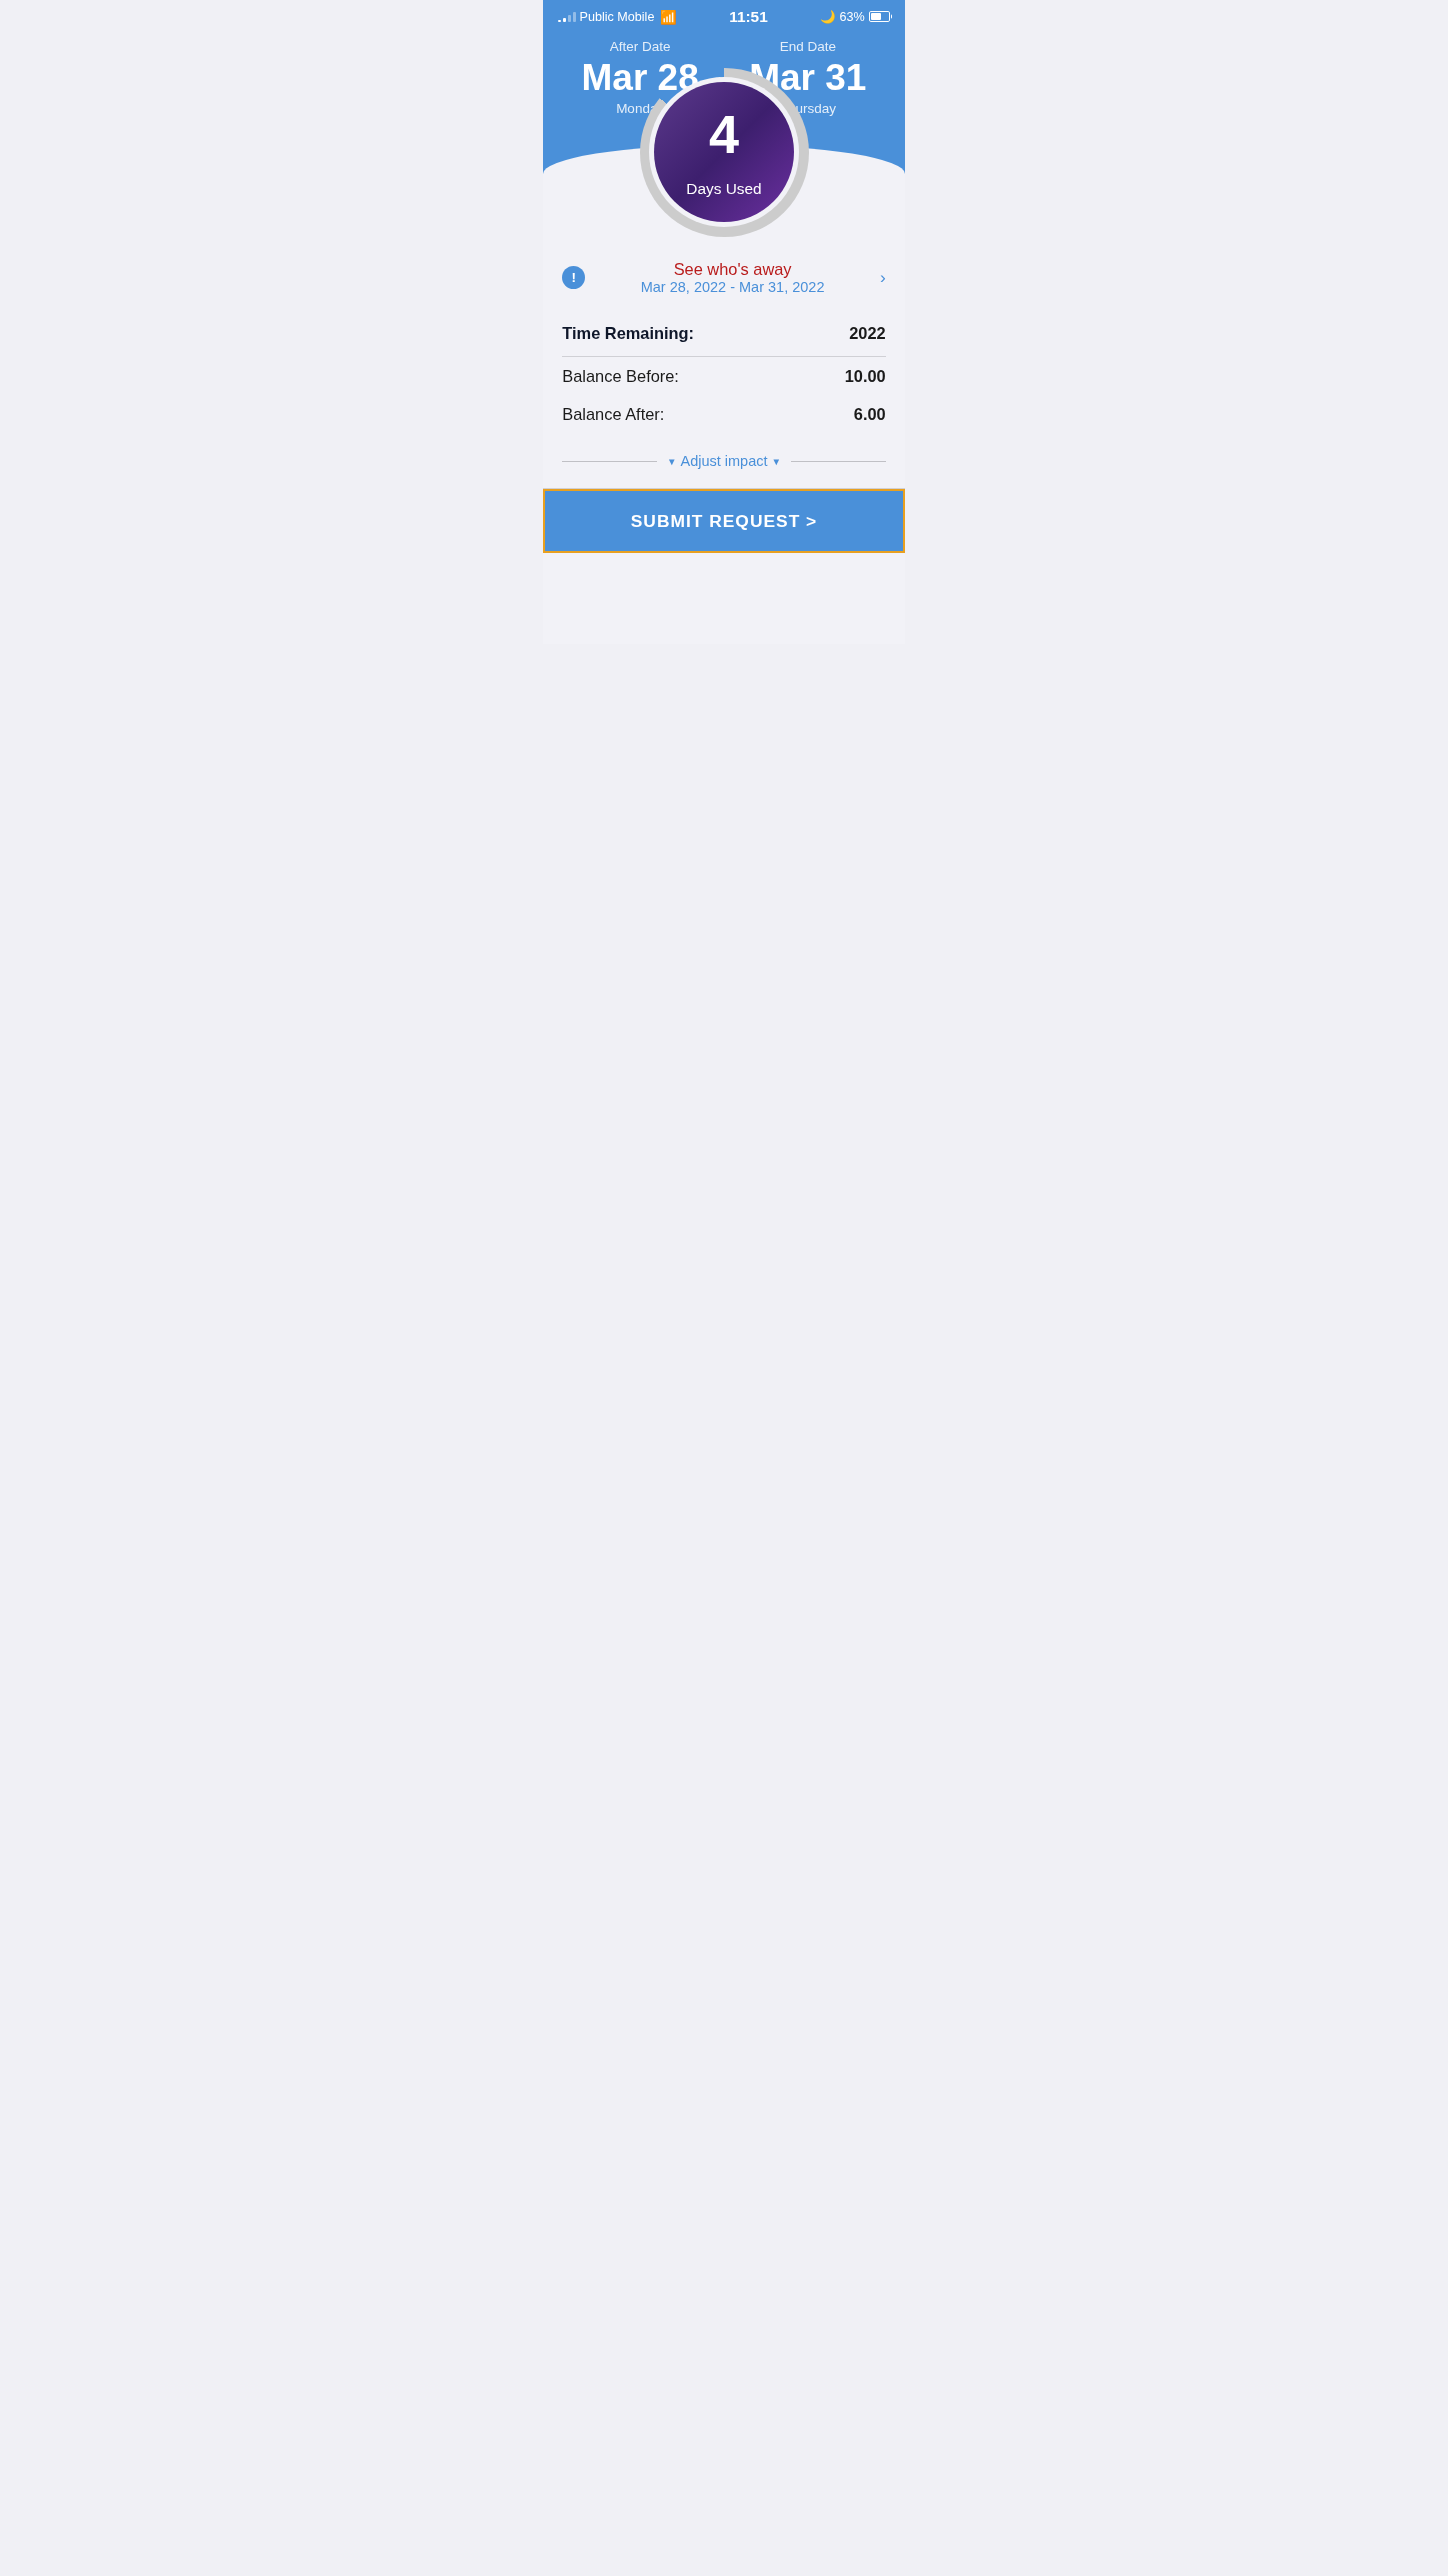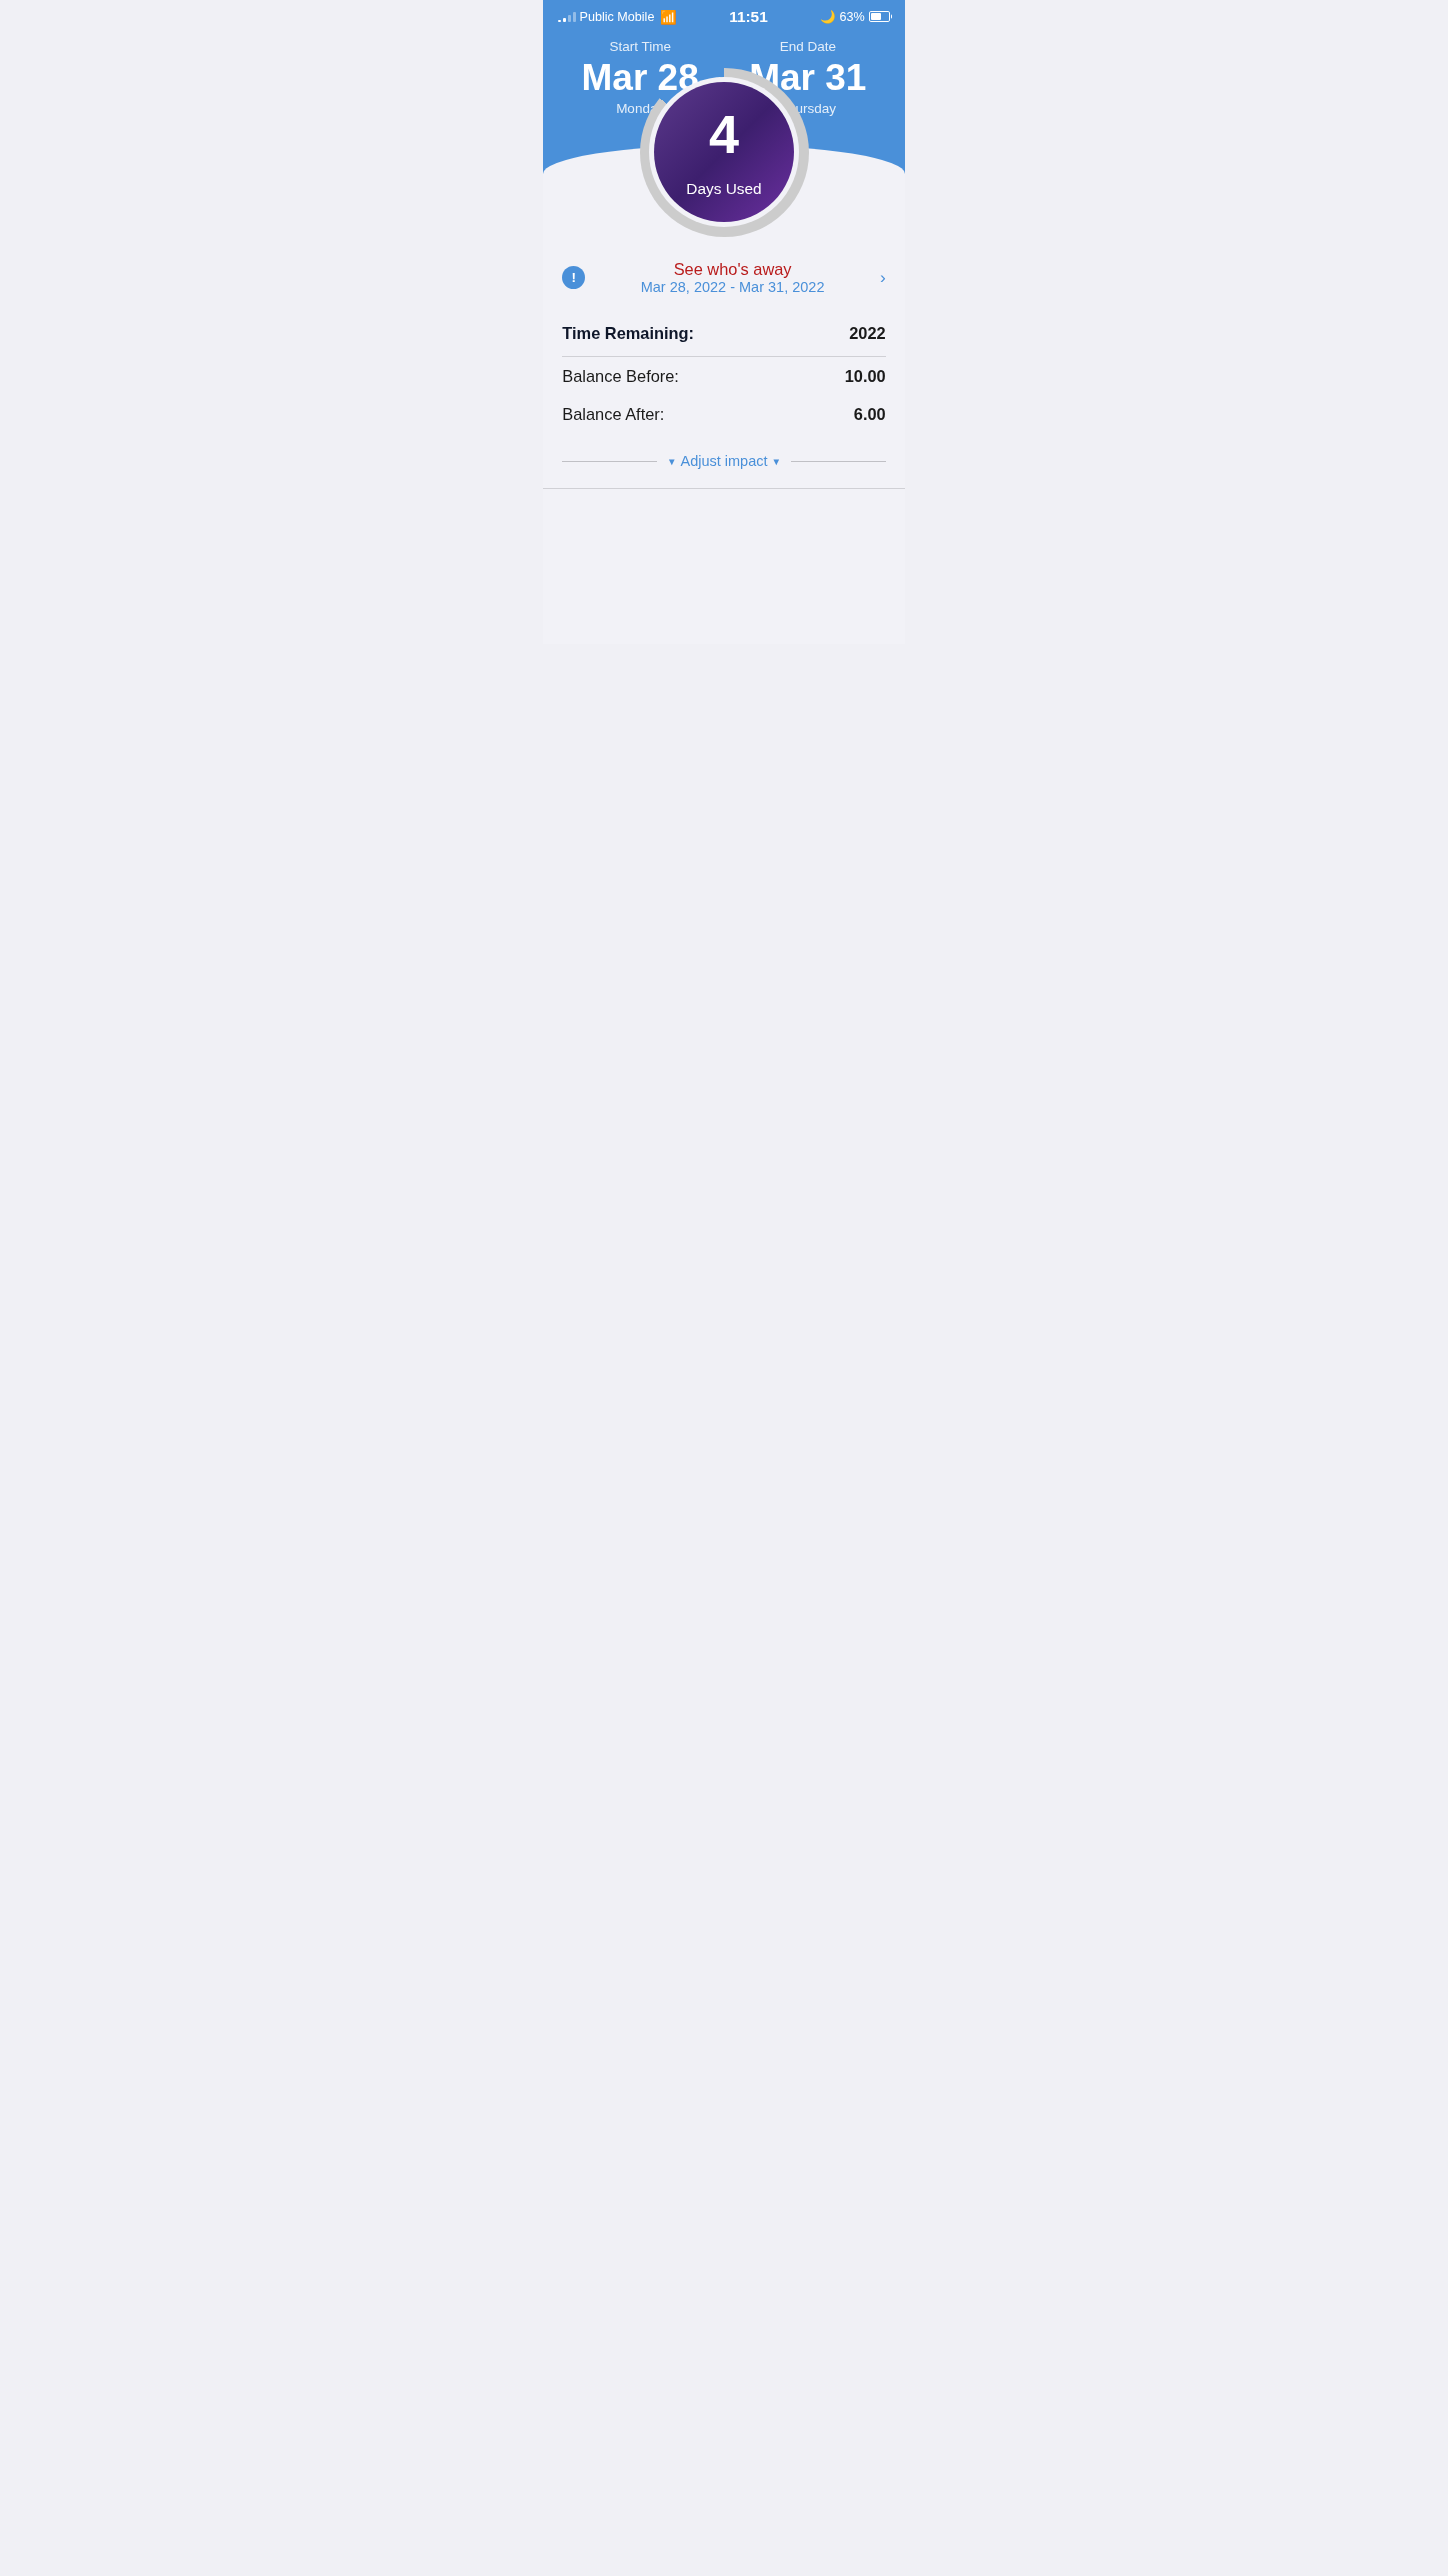--- a/index.html
+++ b/index.html
@@ -435,21 +435,21 @@
       <span>63%</span>
       <div class="battery-icon">
         <div class="battery-fill"></div>
       </div>
     </div>
   </div>
 
 
   <div class="header-dates">
     <div class="date-block">
-      <div class="date-label">Start Time</div>
+      <div class="date-label">After Date</div>
       <div class="date-value">Mar 28</div>
       <div class="date-day">Monday</div>
     </div>
     <div class="date-arrow">&gt;</div>
     <div class="date-block">
       <div class="date-label">End Date</div>
       <div class="date-value">Mar 31</div>
       <div class="date-day">Thursday</div>
     </div>
   </div>
@@ -495,16 +495,19 @@
         <span class="adjust-triangle">▼</span>
         <span>Adjust impact</span>
         <span class="adjust-triangle">▼</span>
       </div>
       <div class="adjust-line"></div>
     </div>
 
     <div class="section-divider"></div>
 
 
+    <div class="submit-button">
+      <span class="submit-text">SUBMIT REQUEST &gt;</span>
+    </div>
 
   </div>
 </div>
 
 
 </body></html>

